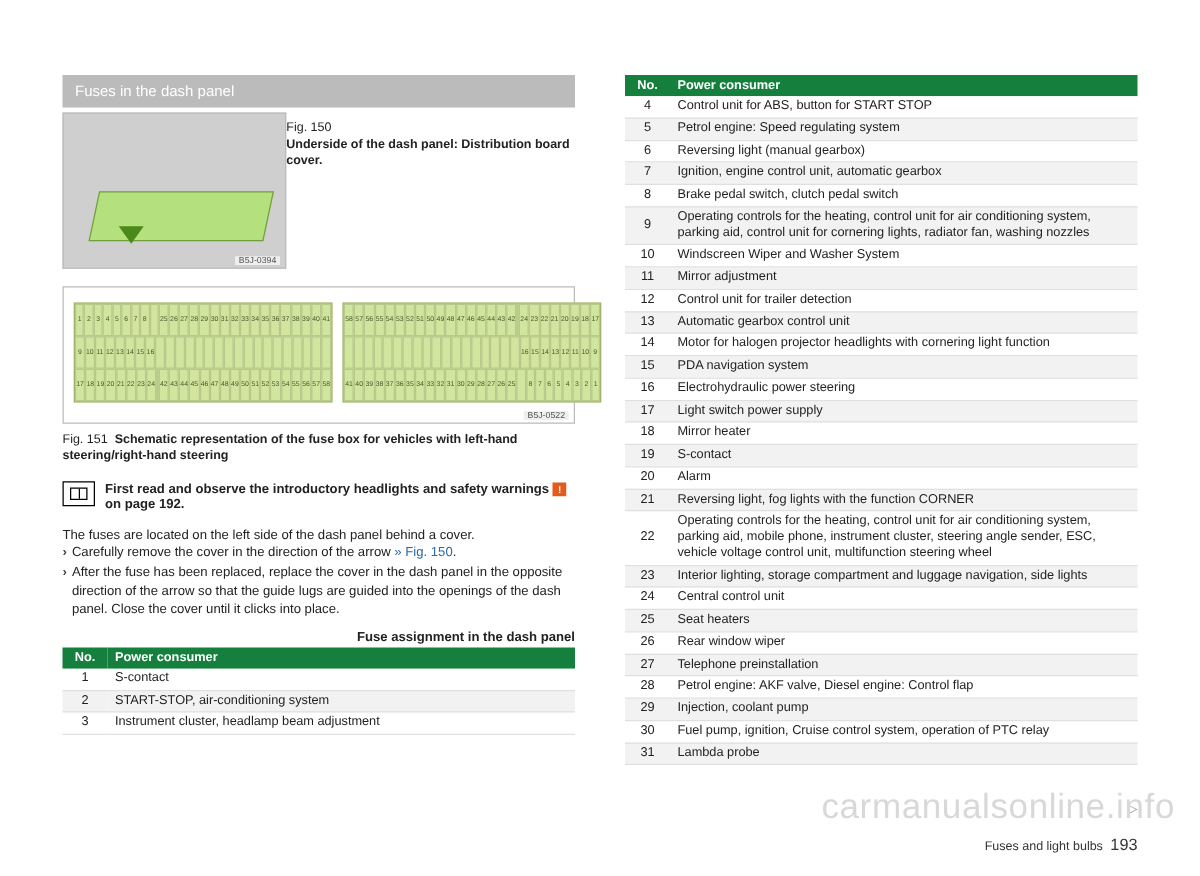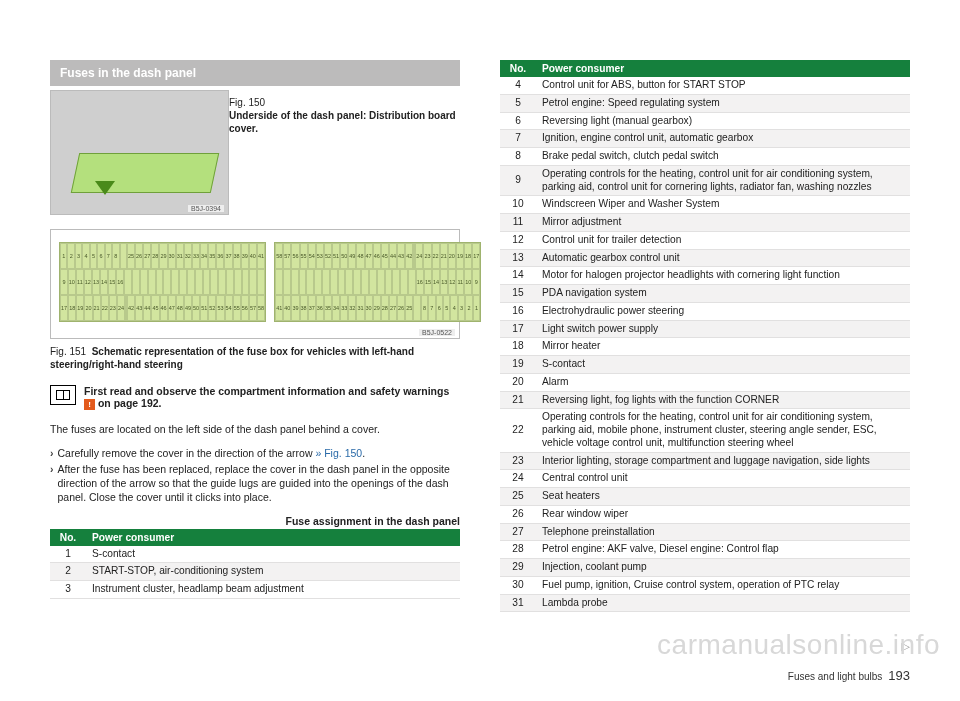--- a/index.html
+++ b/index.html
@@ -21,21 +21,21 @@
     height: 100%;
   }
   .col {
     flex: 1;
     min-width: 0;
   }
   
   .section-header {
     background: #bcbbbb;
     color: #fff;
-    font-weight: 700;
+    font-weight: 400;
     padding: 6px 10px;
     font-size: 12px;
     margin-bottom: 4px;
   }
   .fig150-wrap {
     display: flex;
     gap: 0;
     margin-bottom: 14px;
   }
   .fig150-img {
@@ -153,21 +153,21 @@
     width:11px; height:11px;
     background:#e35a1c;
     color:#fff;
     font-size:8px;
     text-align:center;
     line-height:11px;
     font-weight:bold;
     vertical-align:middle;
   }
 
-  .body-text { margin-bottom: 10px; line-height:1.35; }
+  .body-text { line-height:1.35; }
   .steps { margin-bottom: 10px; }
   .steps .step {
     display:flex;
     gap:4px;
     line-height:1.35;
     margin-bottom:2px;
   }
   .steps .chev { color:#444; font-weight:bold; flex-shrink:0;}
   .link { color:#2a6aa8; }
 
@@ -424,21 +424,21 @@
     </div>
     <div class="fig151-cap">
       <span class="fn">Fig. 151</span>&nbsp;&nbsp;<b>Schematic representation of the fuse box for vehicles with left-hand steering/right-hand steering</b>
     </div>
 
     <div class="intro">
       <div class="icon">
           <div class="book"></div>
         </div>
       <div class="txt">
-        <b><span>First read and observe the compartment information and safety warnings </span><span class="warn">!</span><span> on page 192.</span></b>
+        <b><span>First read and observe the introductory headlights and safety warnings </span><span class="warn">!</span><span> on page 192.</span></b>
       </div>
     </div>
 
     <div class="body-text">The fuses are located on the left side of the dash panel behind a cover.</div>
 
     <div class="steps" id="steps-list">
         <div class="step">
           <span class="chev">›</span>
           <span>Carefully remove the cover in the direction of the arrow <span class="link">» Fig. 150</span>.</span>
         </div>

